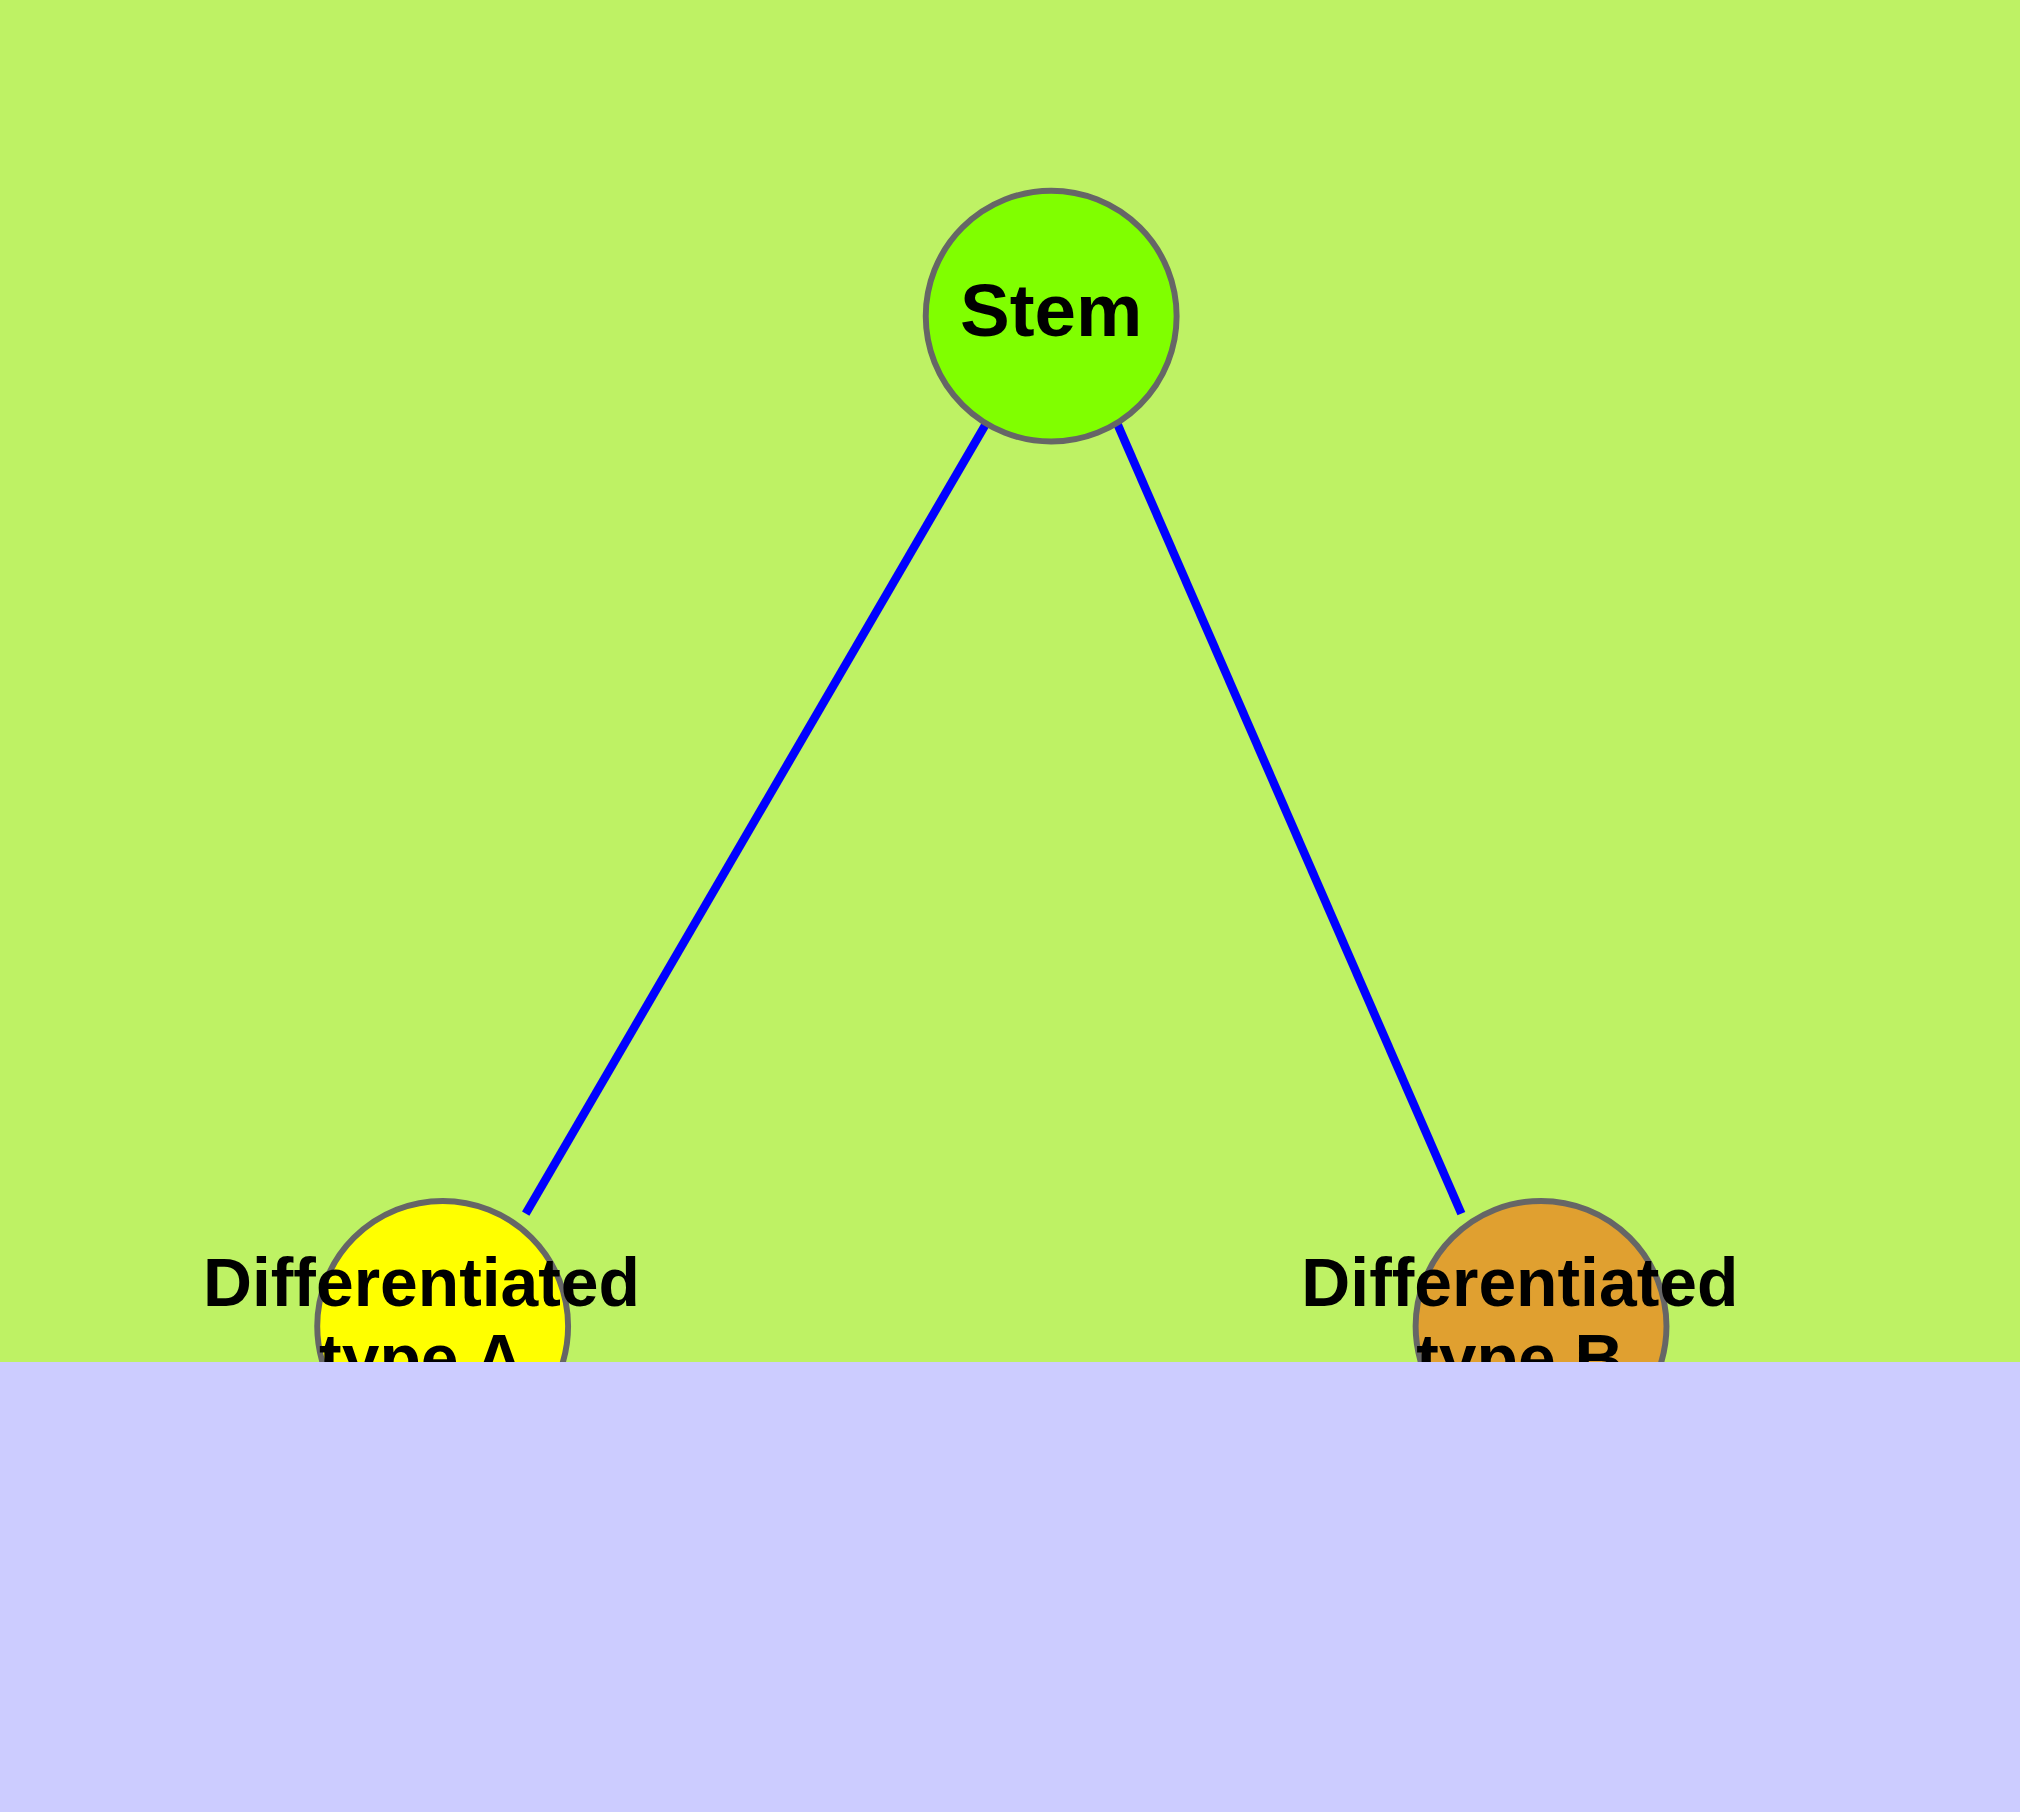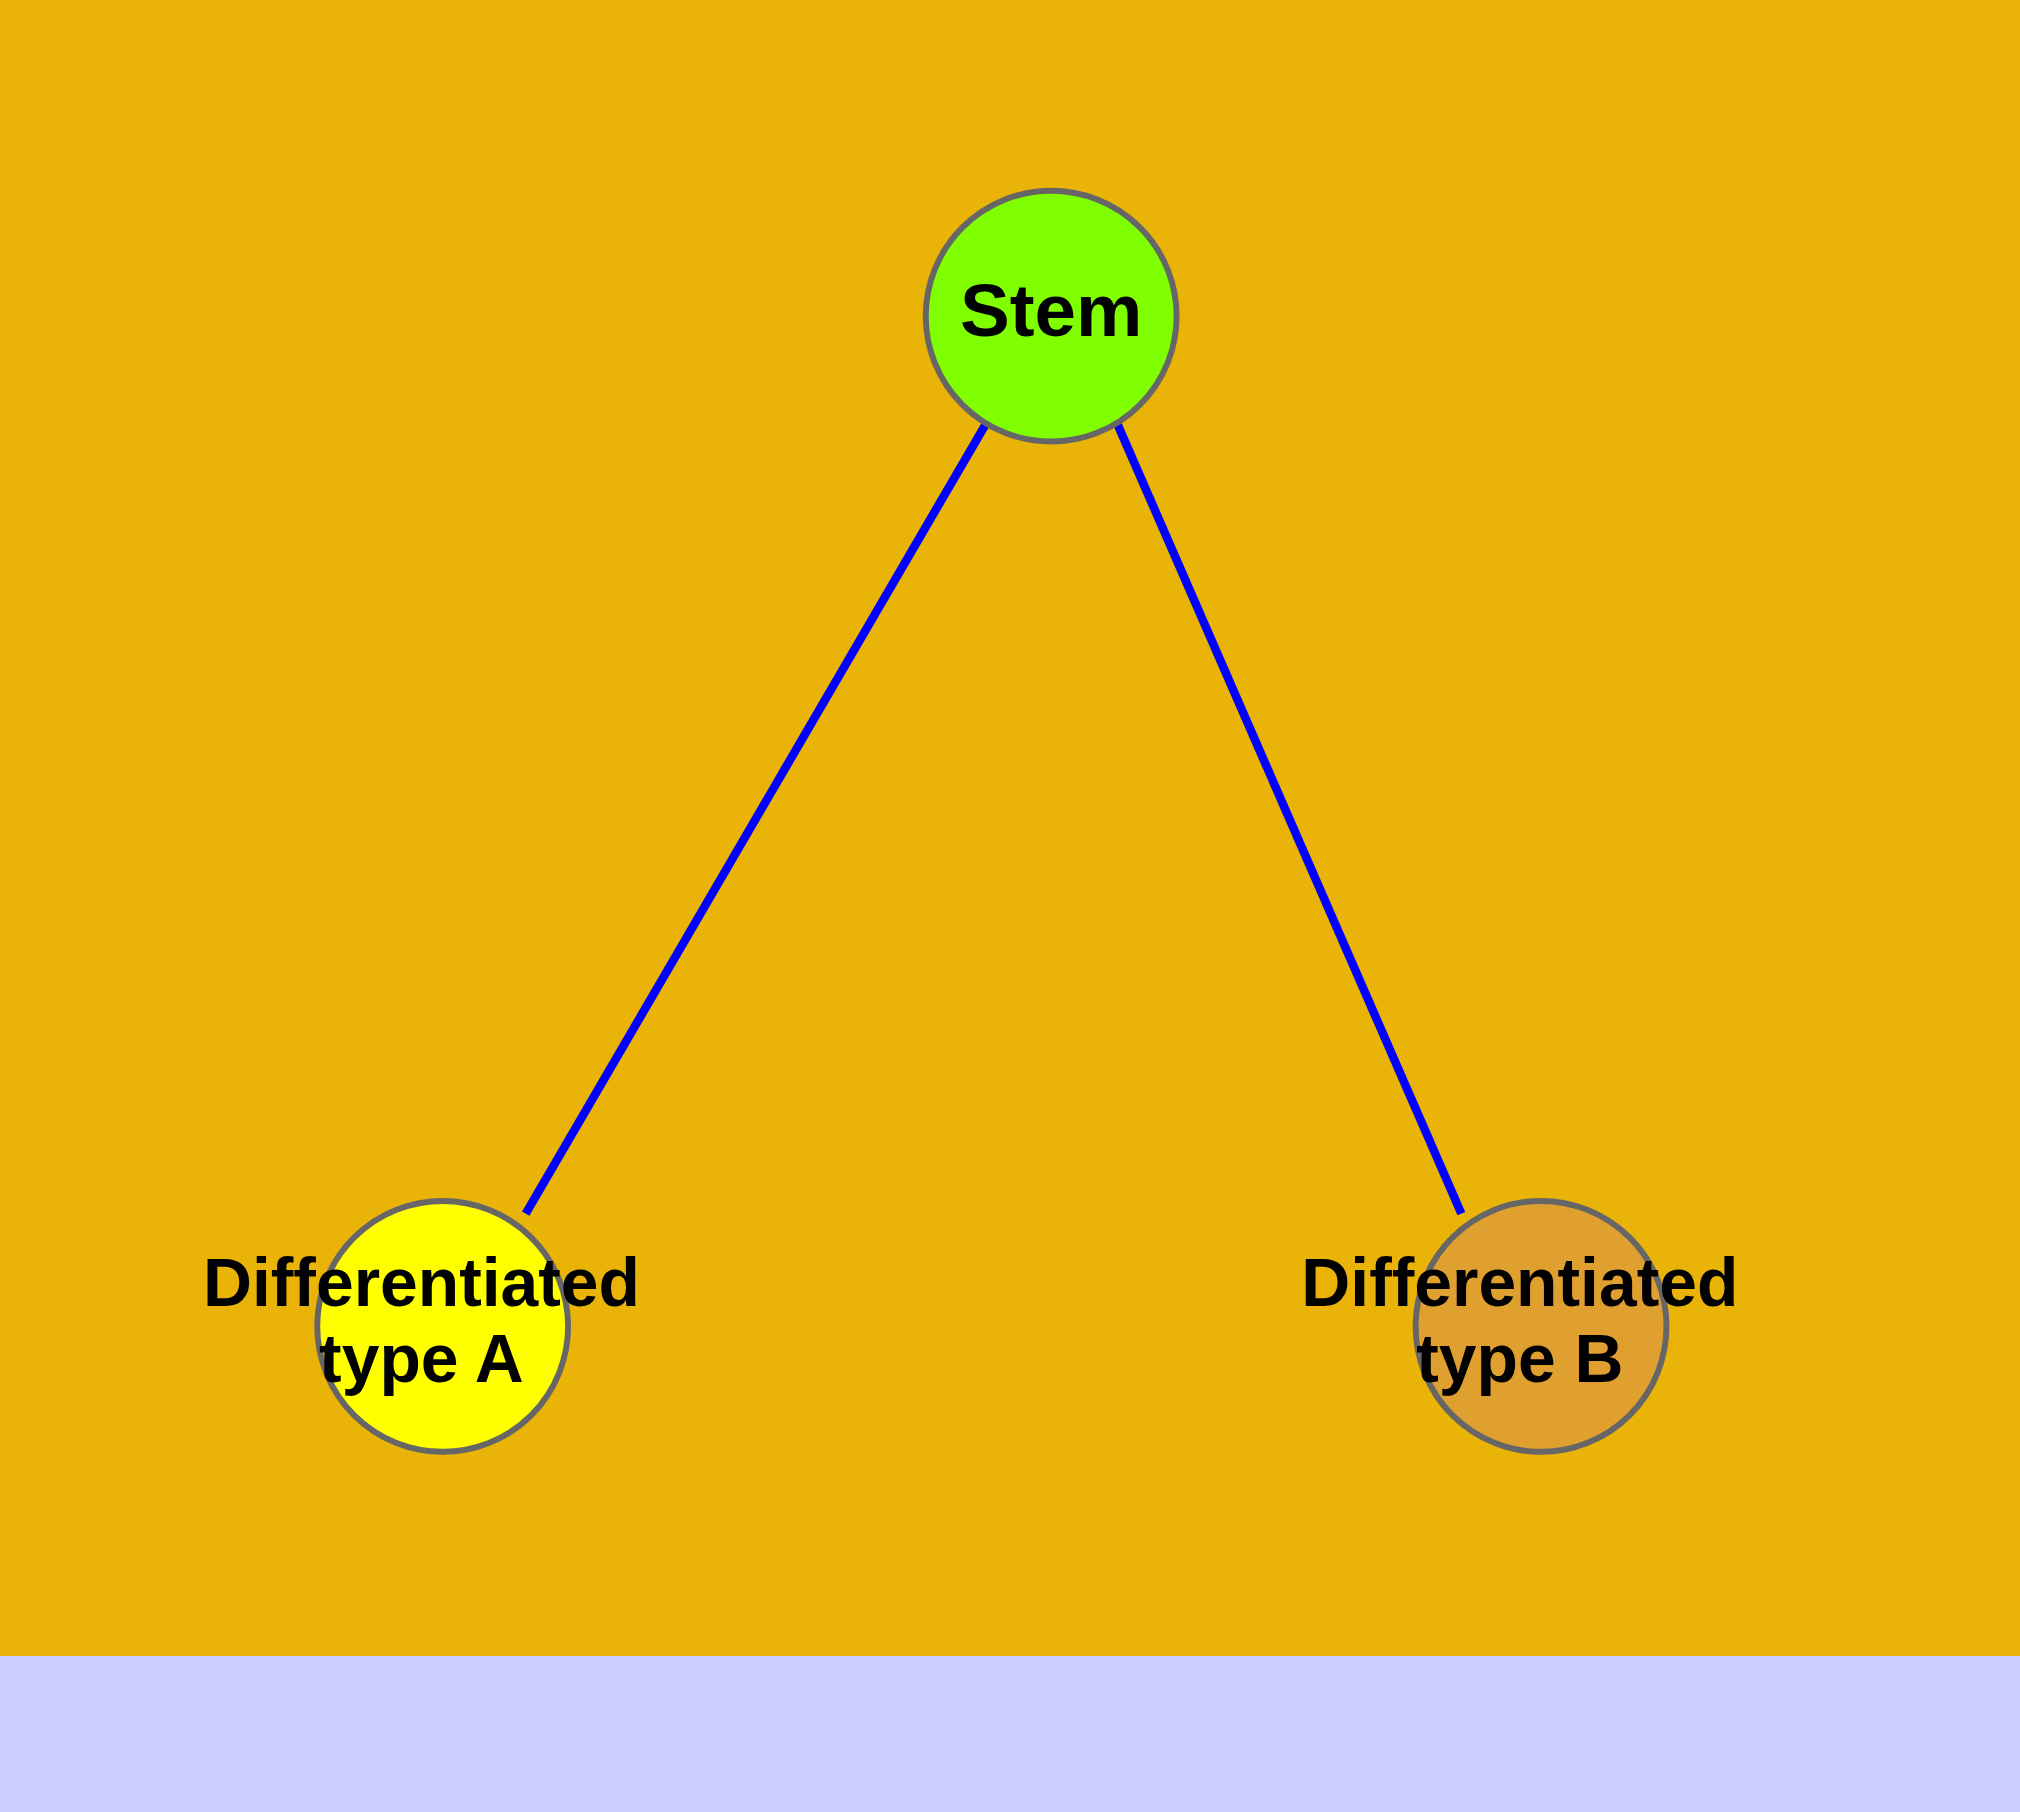--- a/index.html
+++ b/index.html
@@ -3,22 +3,22 @@
 <meta charset="utf-8">
 <style>
   html, body {
     margin: 0;
     padding: 0;
     background: #ccccff;
   }
   #canvas {
     position: relative;
     width: 2021px;
-    height: 1656px;
-    background: #eab308;
+    height: 1362px;
+    background: #bef264;
     overflow: hidden;
   }
   #graph-svg {
     position: absolute;
     top: 0;
     left: 0;
     width: 2021px;
     height: 1812px;
     display: block;
   }

